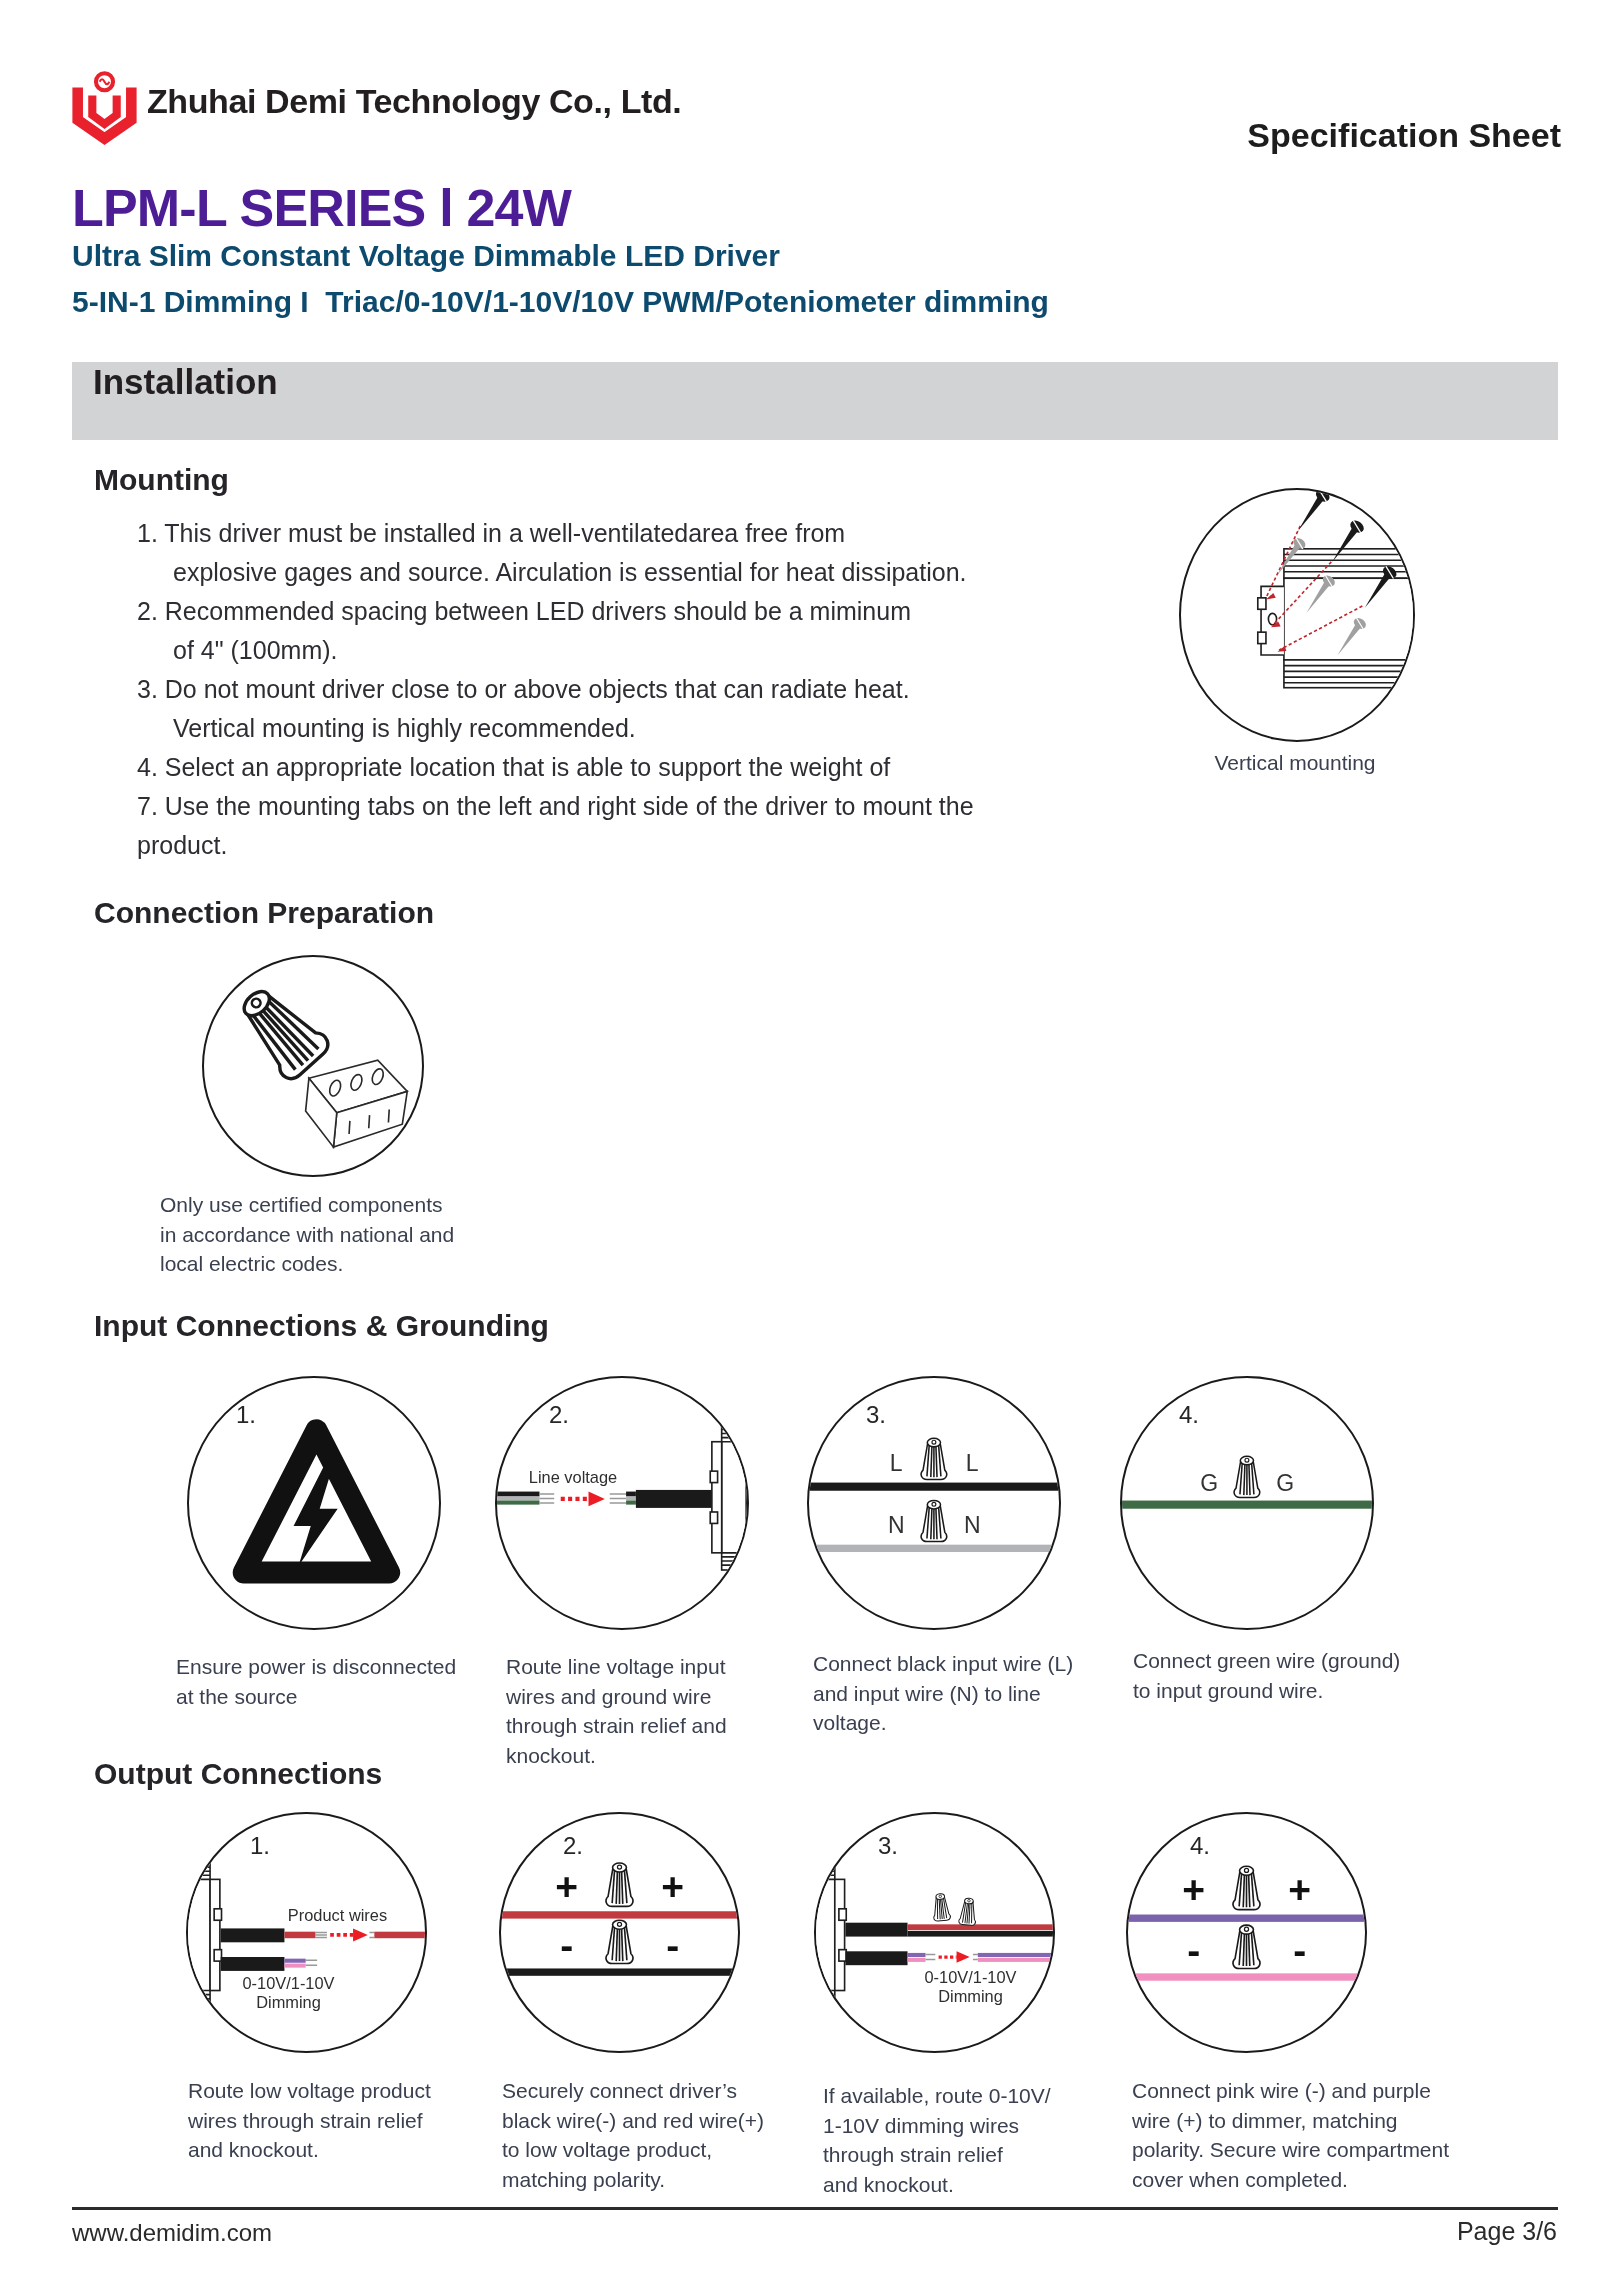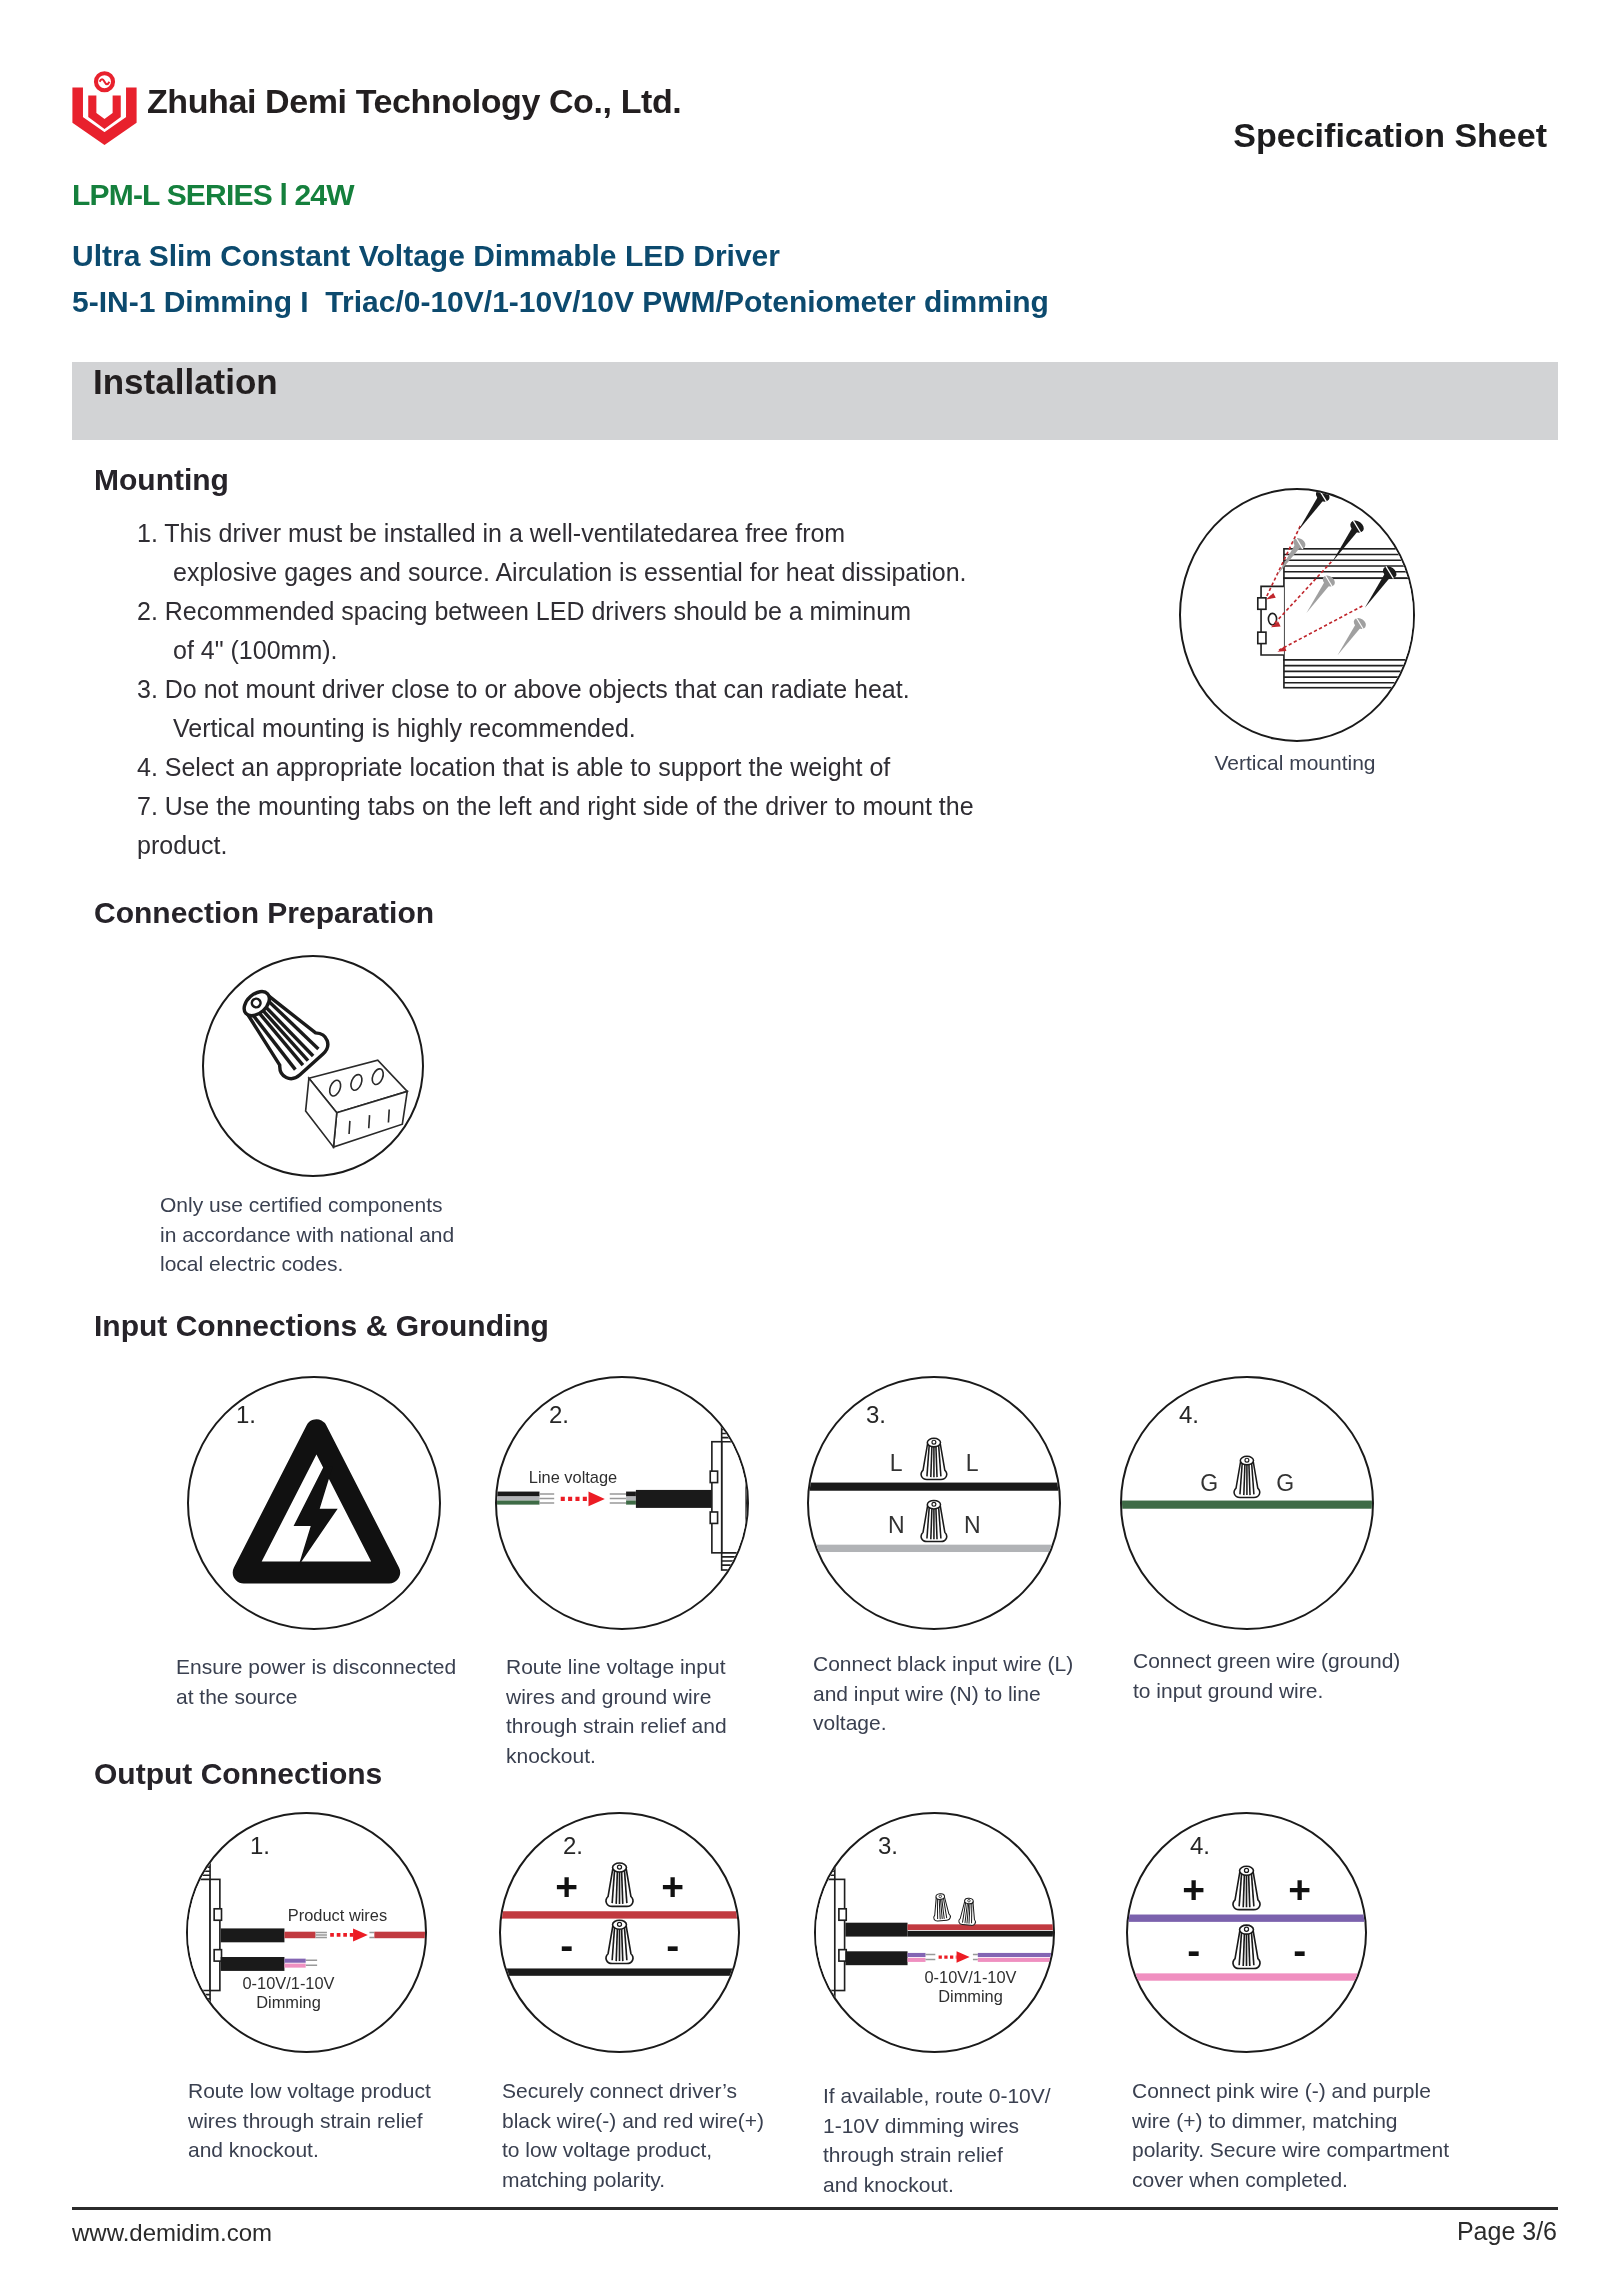--- a/index.html
+++ b/index.html
@@ -2,21 +2,21 @@
 <html style="font-size:13px"><head>
 <meta charset="utf-8">
 <style>
   html,body{margin:0;padding:0;background:#ffffff;}
   .page{position:relative;width:1623px;height:2295px;background:#fff;
         font-family:"Liberation Sans", sans-serif;color:#2f2d33;overflow:hidden;}
   .abs{position:absolute;}
   .pre{white-space:pre-line;}
   .company{font-size:34px;font-weight:bold;color:#231f20;letter-spacing:-0.4px;}
   .sheet-title{font-size:34px;font-weight:bold;color:#1d1d1f;}
-  .series{font-size:30px;font-weight:bold;color:#15803d;letter-spacing:-0.8px;}
+  .series{font-size:52px;font-weight:bold;color:#4c1d95;letter-spacing:-0.8px;}
   .subtitle{font-size:30px;font-weight:bold;color:#0c4a6e;}
   .bar{background:#d2d3d5;display:flex;align-items:flex-start;}
   .bar-text{font-size:35px;font-weight:bold;color:#231f20;padding-left:21px;}
   .h2{font-size:30px;font-weight:bold;color:#262329;}
   .body-line{font-size:25px;line-height:39px;color:#2f2d33;margin-left:40px;}
   .cont{padding-left:36px;}
   .cap{font-size:21px;line-height:29.5px;color:#3a4050;white-space:pre-line;}
   .fig-circle{position:absolute;border:2.5px solid #1a1a1a;border-radius:50%;
               overflow:hidden;background:#fff;}
   .fig-num{position:absolute;font-size:24px;color:#262626;}
@@ -68,21 +68,21 @@
 
   <div class="abs" style="left:72px;top:70px;width:65px;height:77px">
     <svg viewBox="0 0 80 92" width="65" height="77">
       <path d="M7,20 V60 L40,83 L73,60 V20" stroke="#e8212d" stroke-width="13" fill="none"></path>
       <path d="M25,30 V54 L40,65 L55,54 V30" stroke="#e8212d" stroke-width="10" fill="none"></path>
       <circle cx="40" cy="13" r="10.5" fill="#fff" stroke="#e8212d" stroke-width="5"></circle>
       <path d="M34,13 q3,-6 6,0 q3,6 6,0" stroke="#e8212d" stroke-width="2.5" fill="none"></path>
     </svg>
   </div>
   <div class="abs company" style="left:147px;top:82px">Zhuhai Demi Technology Co., Ltd.</div>
-  <div class="abs sheet-title" style="right:76px;top:116px">Specification Sheet</div>
+  <div class="abs sheet-title" style="right:62px;top:116px">Specification Sheet</div>
 
   <div class="abs series" style="left:72px;top:178px">LPM-L SERIES l 24W</div>
   <div class="abs subtitle" style="left:72px;top:239px">Ultra Slim Constant Voltage Dimmable LED Driver</div>
   <div class="abs subtitle" style="left:72px;top:285px;white-space:pre">5-IN-1 Dimming I  Triac/0-10V/1-10V/10V PWM/Poteniometer dimming</div>
 
   <div class="abs bar" style="left:72px;top:362px;width:1486px;height:78px">
     <span class="bar-text">Installation</span>
   </div>
 
   <div class="abs h2" style="left:94px;top:463px">Mounting</div>

